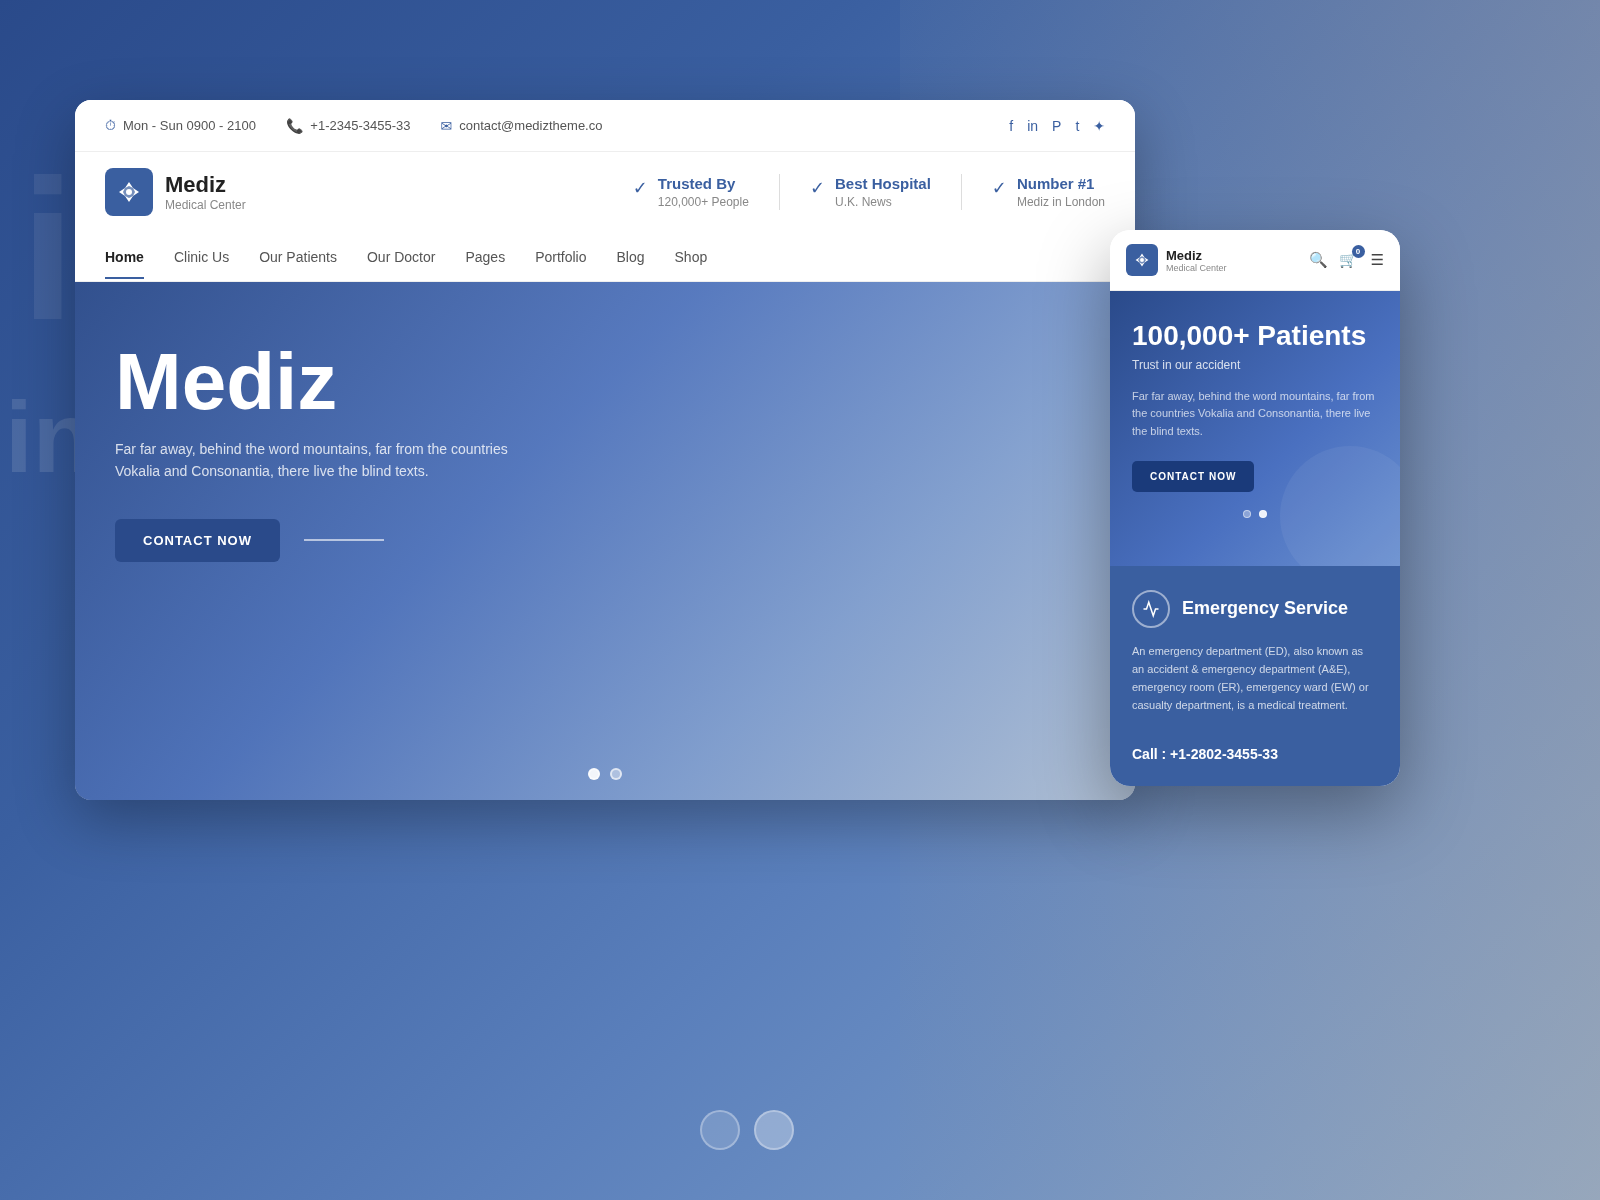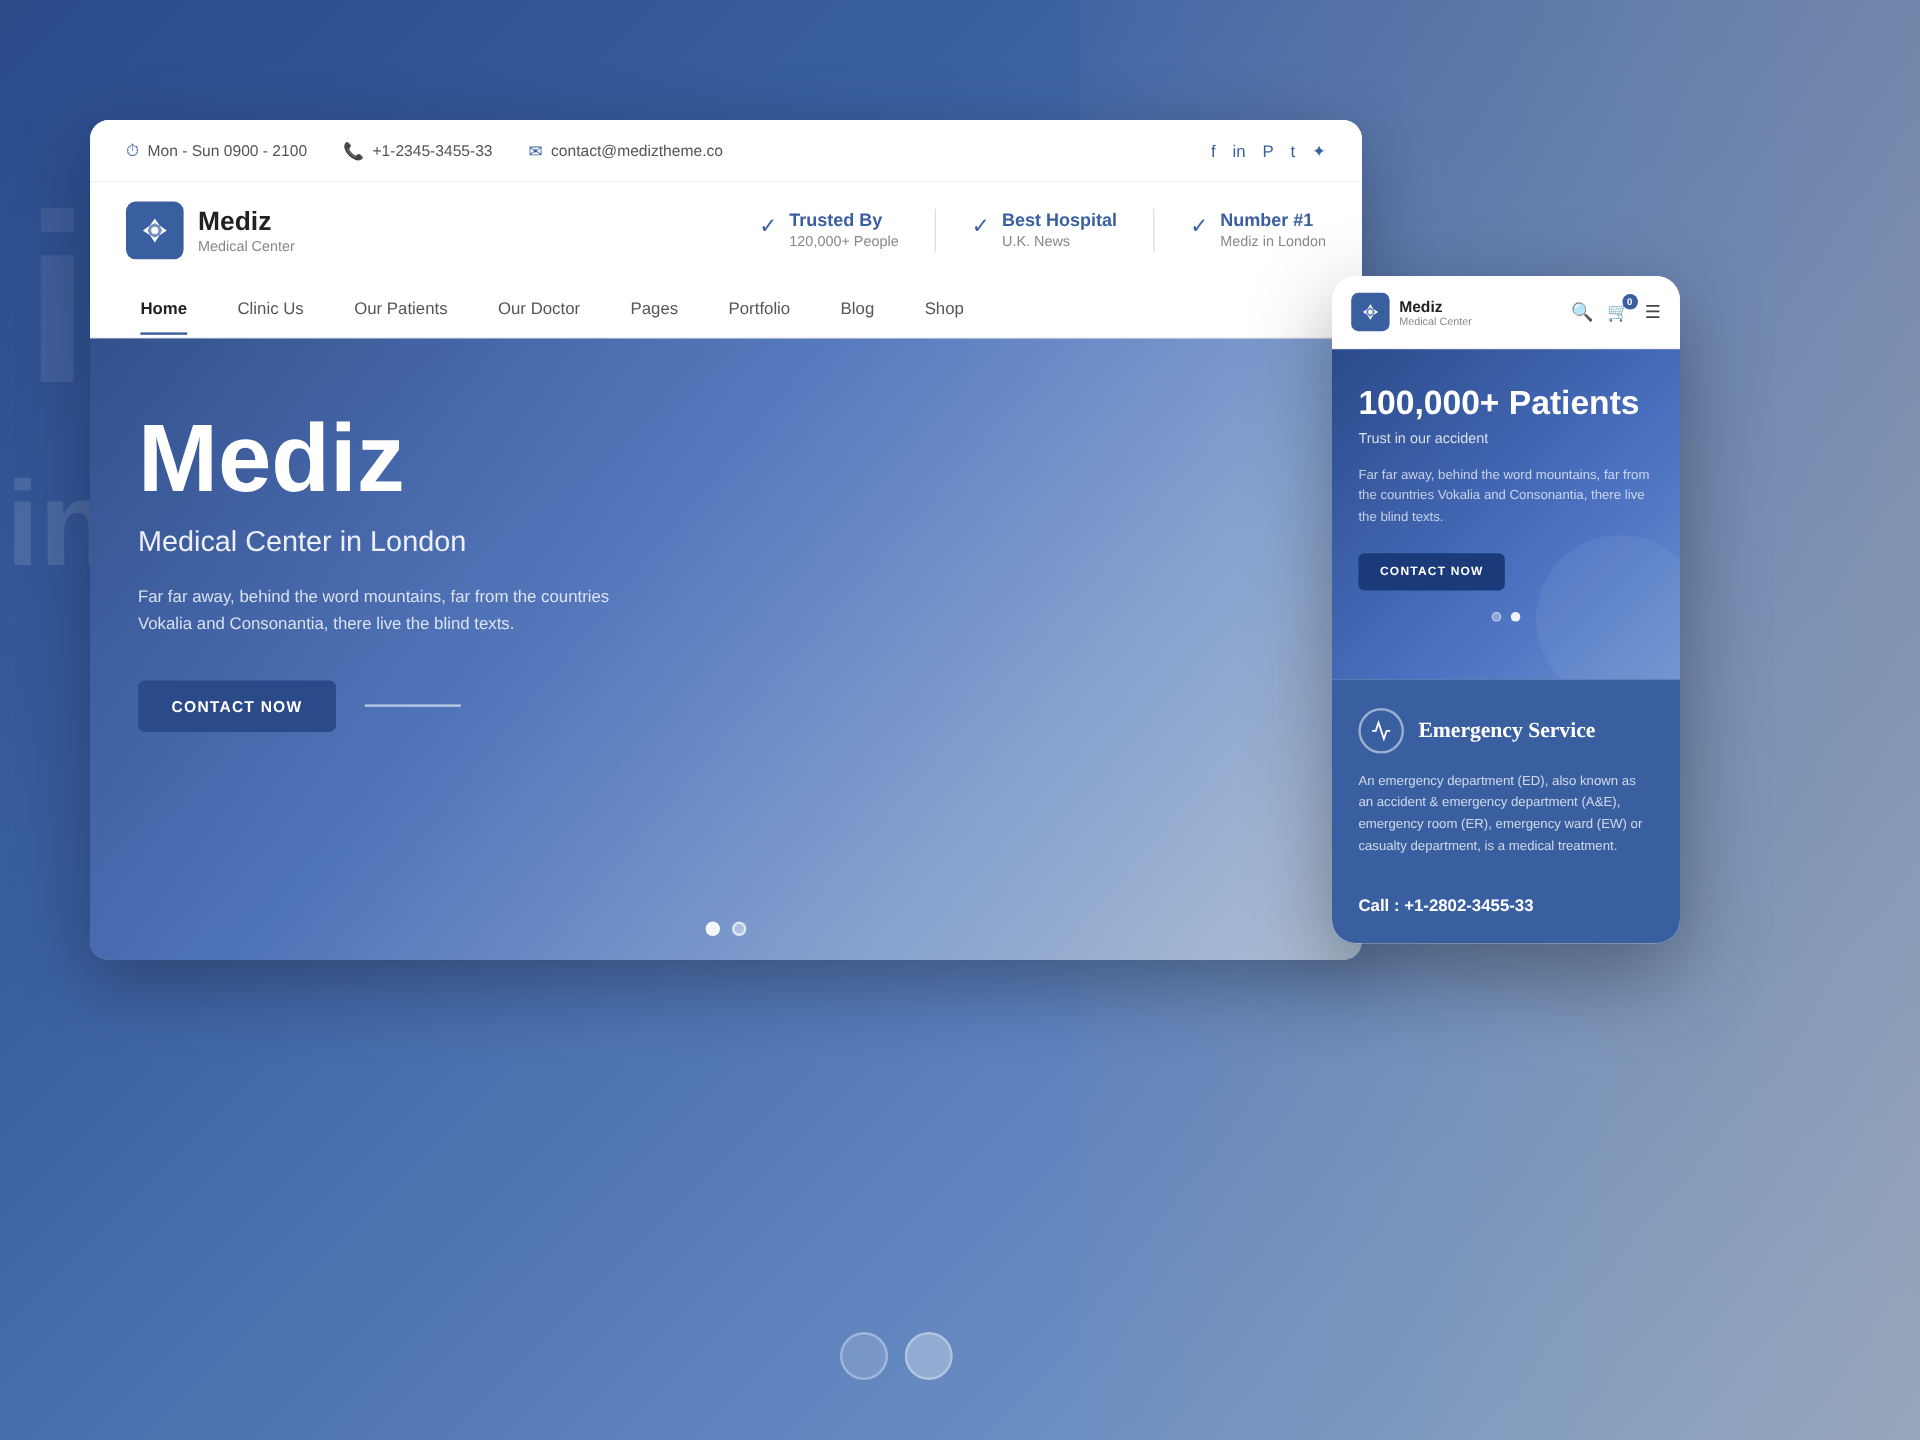--- a/index.html
+++ b/index.html
@@ -178,21 +178,20 @@
       align-items: center;
       gap: 30px;
     }
     .nav-item {
       font-size: 14px;
       color: #555;
       cursor: pointer;
       padding: 14px 0;
       text-decoration: none;
       position: relative;
-      margin-left: 12px;
     }
     .nav-item.active {
       color: #222;
       font-weight: 600;
     }
     .nav-item.active::after {
       content: '';
       position: absolute;
       bottom: 0;
       left: 0;
@@ -423,21 +422,20 @@
     
     .emergency-card {
       background: #3a5fa0;
       padding: 24px 22px;
     }
     .emergency-header {
       display: flex;
       align-items: center;
       gap: 12px;
       margin-bottom: 14px;
-      font-family: Liberation Serif, serif;
     }
     .emergency-icon {
       width: 38px;
       height: 38px;
       border: 2px solid rgba(255,255,255,0.5);
       border-radius: 50%;
       display: flex;
       align-items: center;
       justify-content: center;
       color: white;
@@ -577,21 +575,20 @@
       <a class="nav-item">Portfolio</a>
       <a class="nav-item">Blog</a>
       <a class="nav-item">Shop</a>
     </nav>
   </div>
 
   <div class="hero">
     <div class="hero-bg"></div>
     <div class="hero-content">
       <h2 class="hero-title">Mediz</h2>
-      <p class="hero-subtitle">Medical Center in London</p>
       <p class="hero-desc">Far far away, behind the word mountains, far from the countries Vokalia and Consonantia, there live the blind texts.</p>
       <div class="hero-actions">
         <button class="btn-contact">CONTACT NOW</button>
         <div class="hero-line"></div>
       </div>
     </div>
     <div class="hero-overlay-circles">
       <div class="hero-dot active"></div>
       <div class="hero-dot"></div>
     </div>

